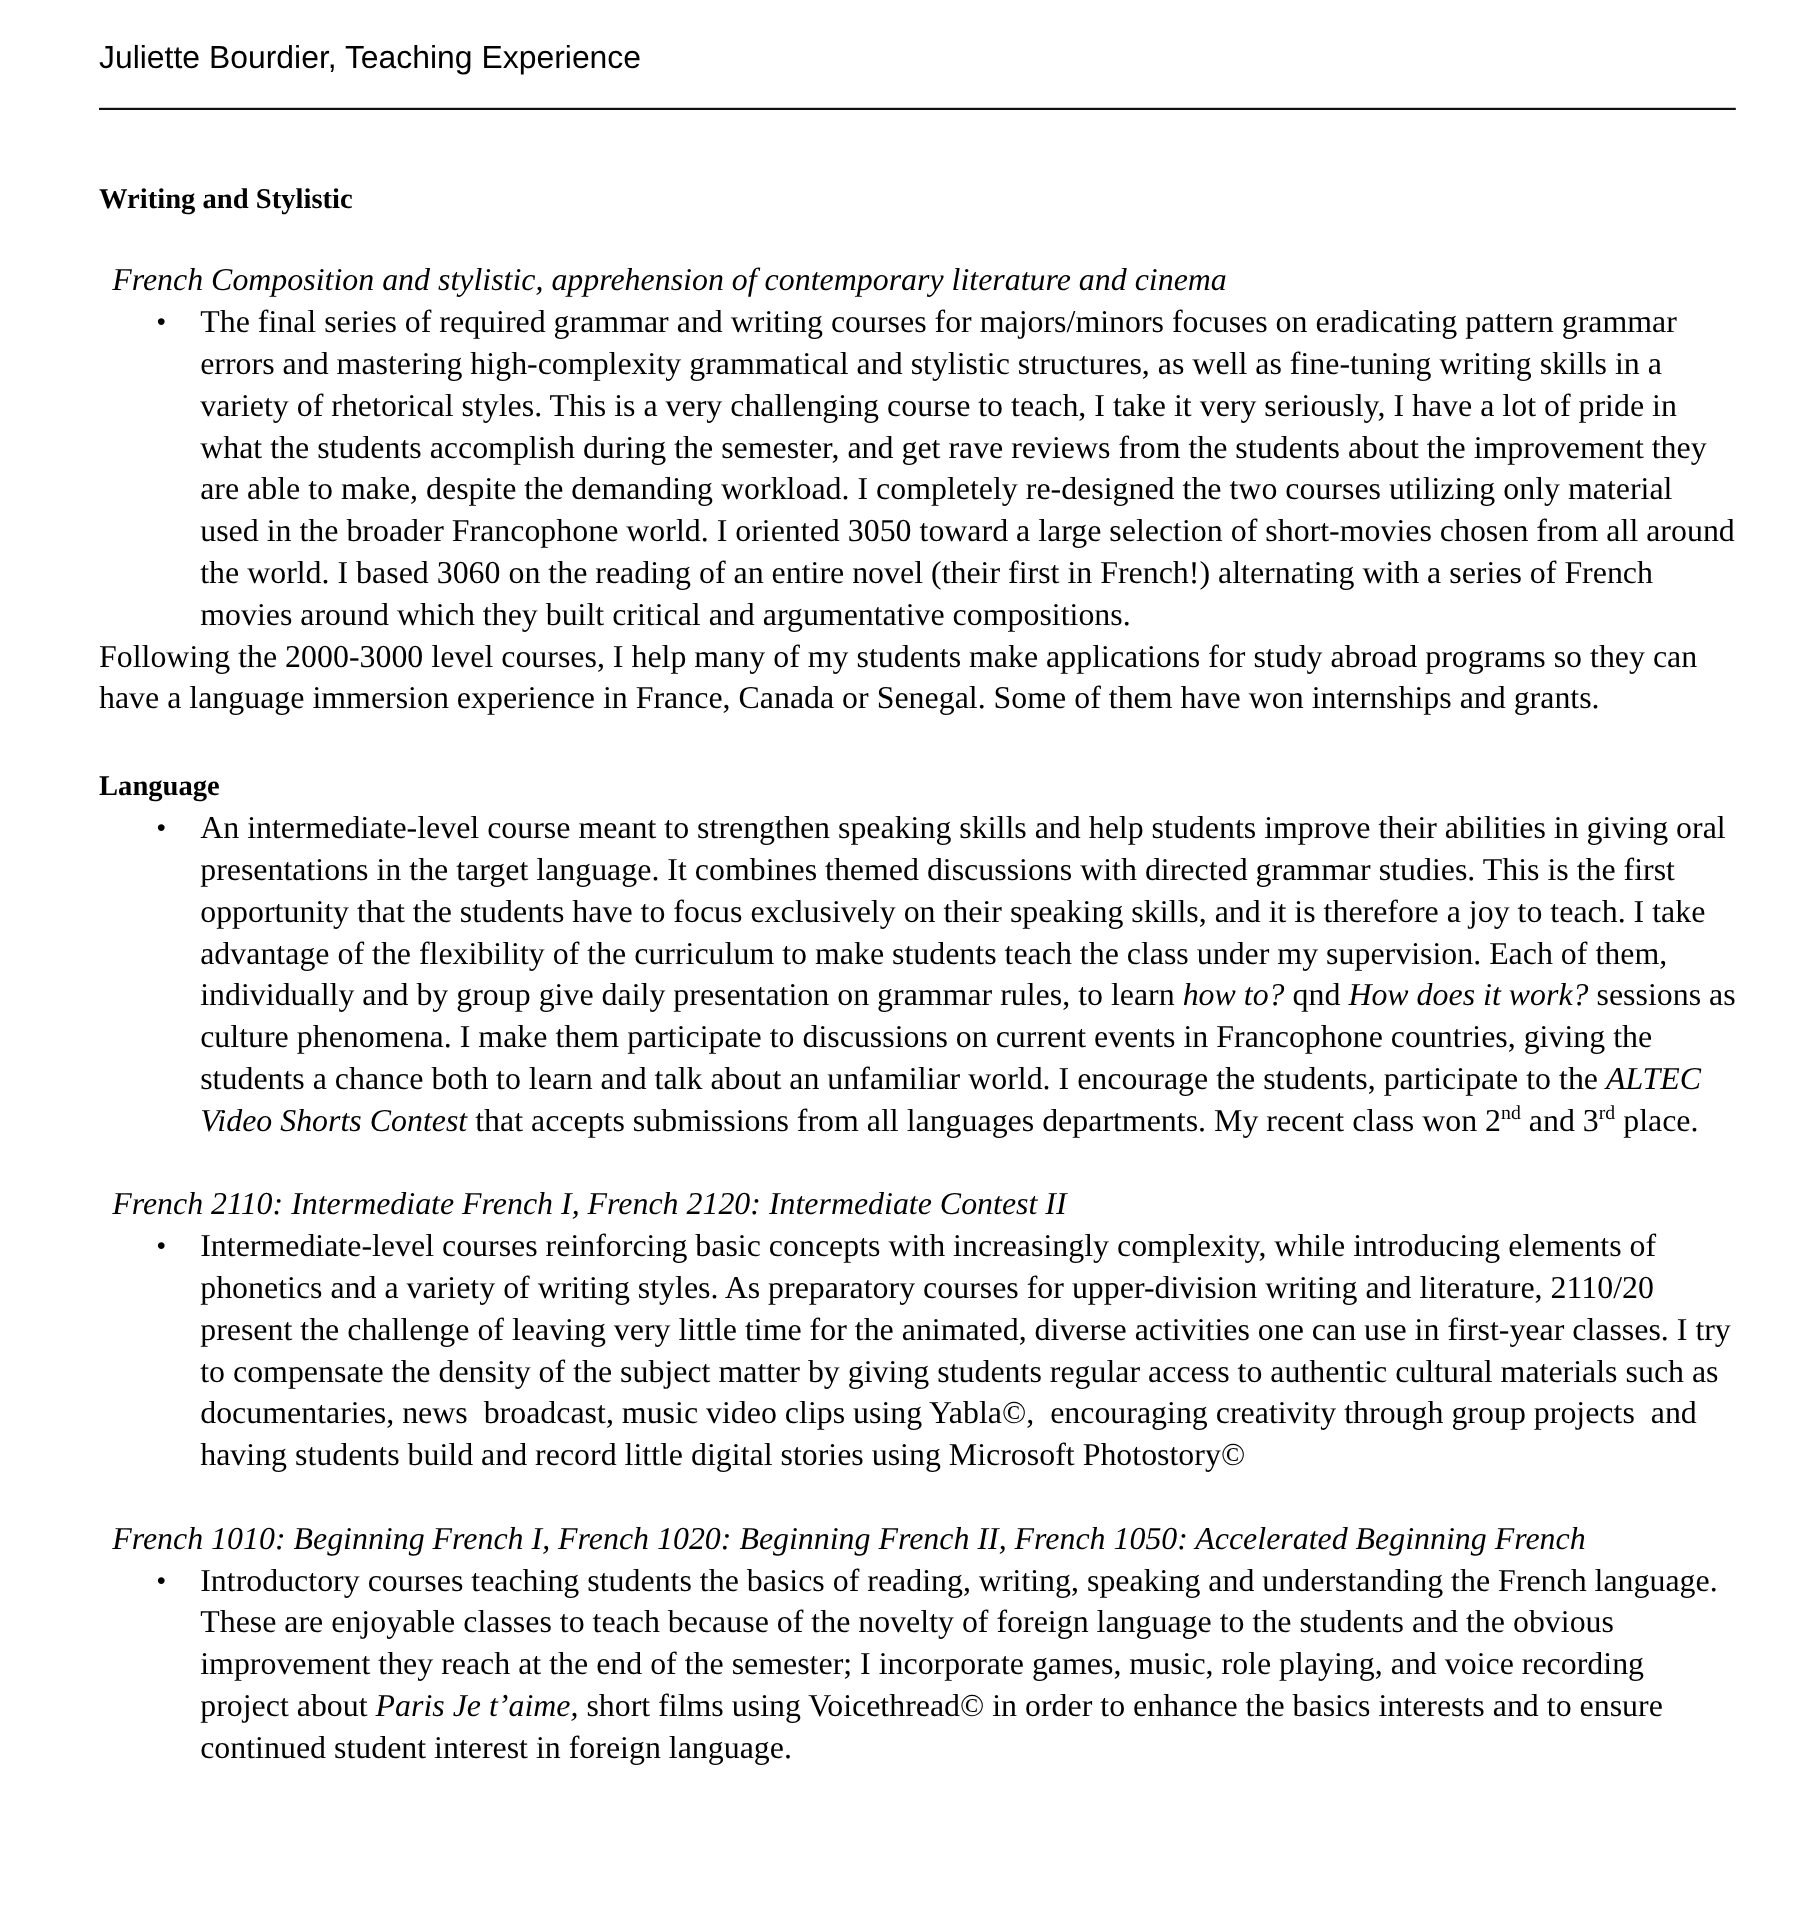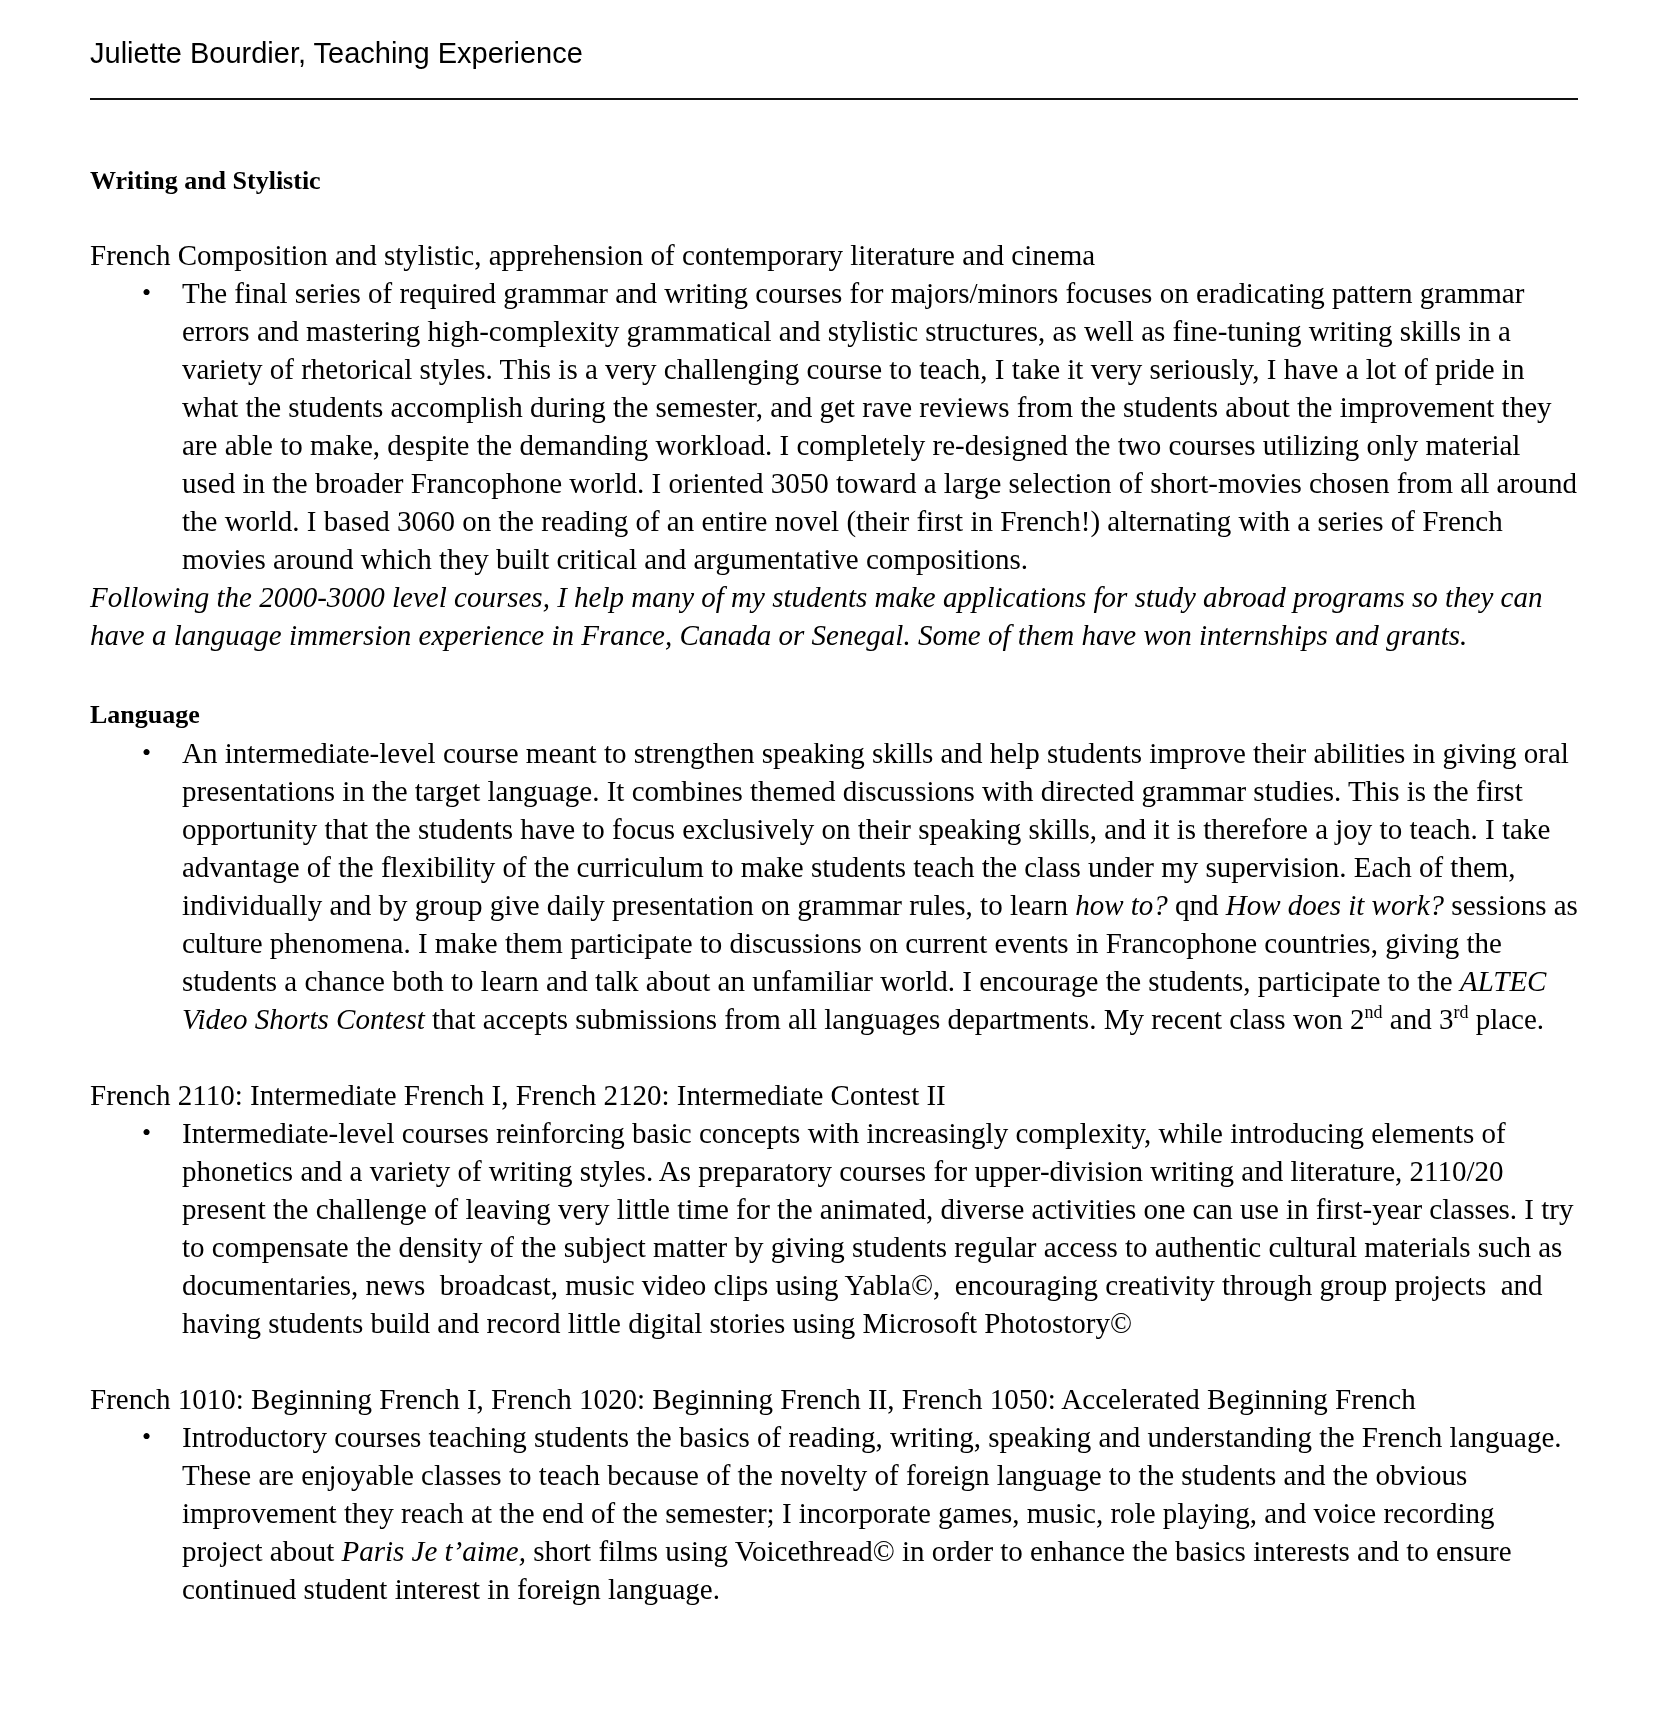--- a/index.html
+++ b/index.html
@@ -32,21 +32,22 @@
   }
   .section-heading {
     font-weight: bold;
     font-size: 26px;
     margin: 62px 0 0 0;
   }
   .section-heading.second {
     margin-top: 42px;
   }
   .course-title {
-    margin: 36px 0 0 0;
+    font-style: italic;
+    margin: 36px 0 0 12px;
     white-space: pre-wrap;
   }
   .course-title.tight {
     margin-top: 38px;
   }
   .plain-line {
     margin: 0;
   }
   ul.bullets {
     list-style: none;
@@ -71,21 +72,20 @@
     font-style: italic;
   }
   .bullet-text sup, .runs sup {
     font-size: 0.62em;
     line-height: 0;
     vertical-align: super;
   }
   .flush-para {
     margin: 0;
     white-space: pre-wrap;
-    font-style: italic;
   }
 </style>
 </head>
 <body>
 
 <div class="page">
 
   <div class="doc-header">Juliette Bourdier, Teaching Experience</div>
   <div class="header-rule"></div>
 

